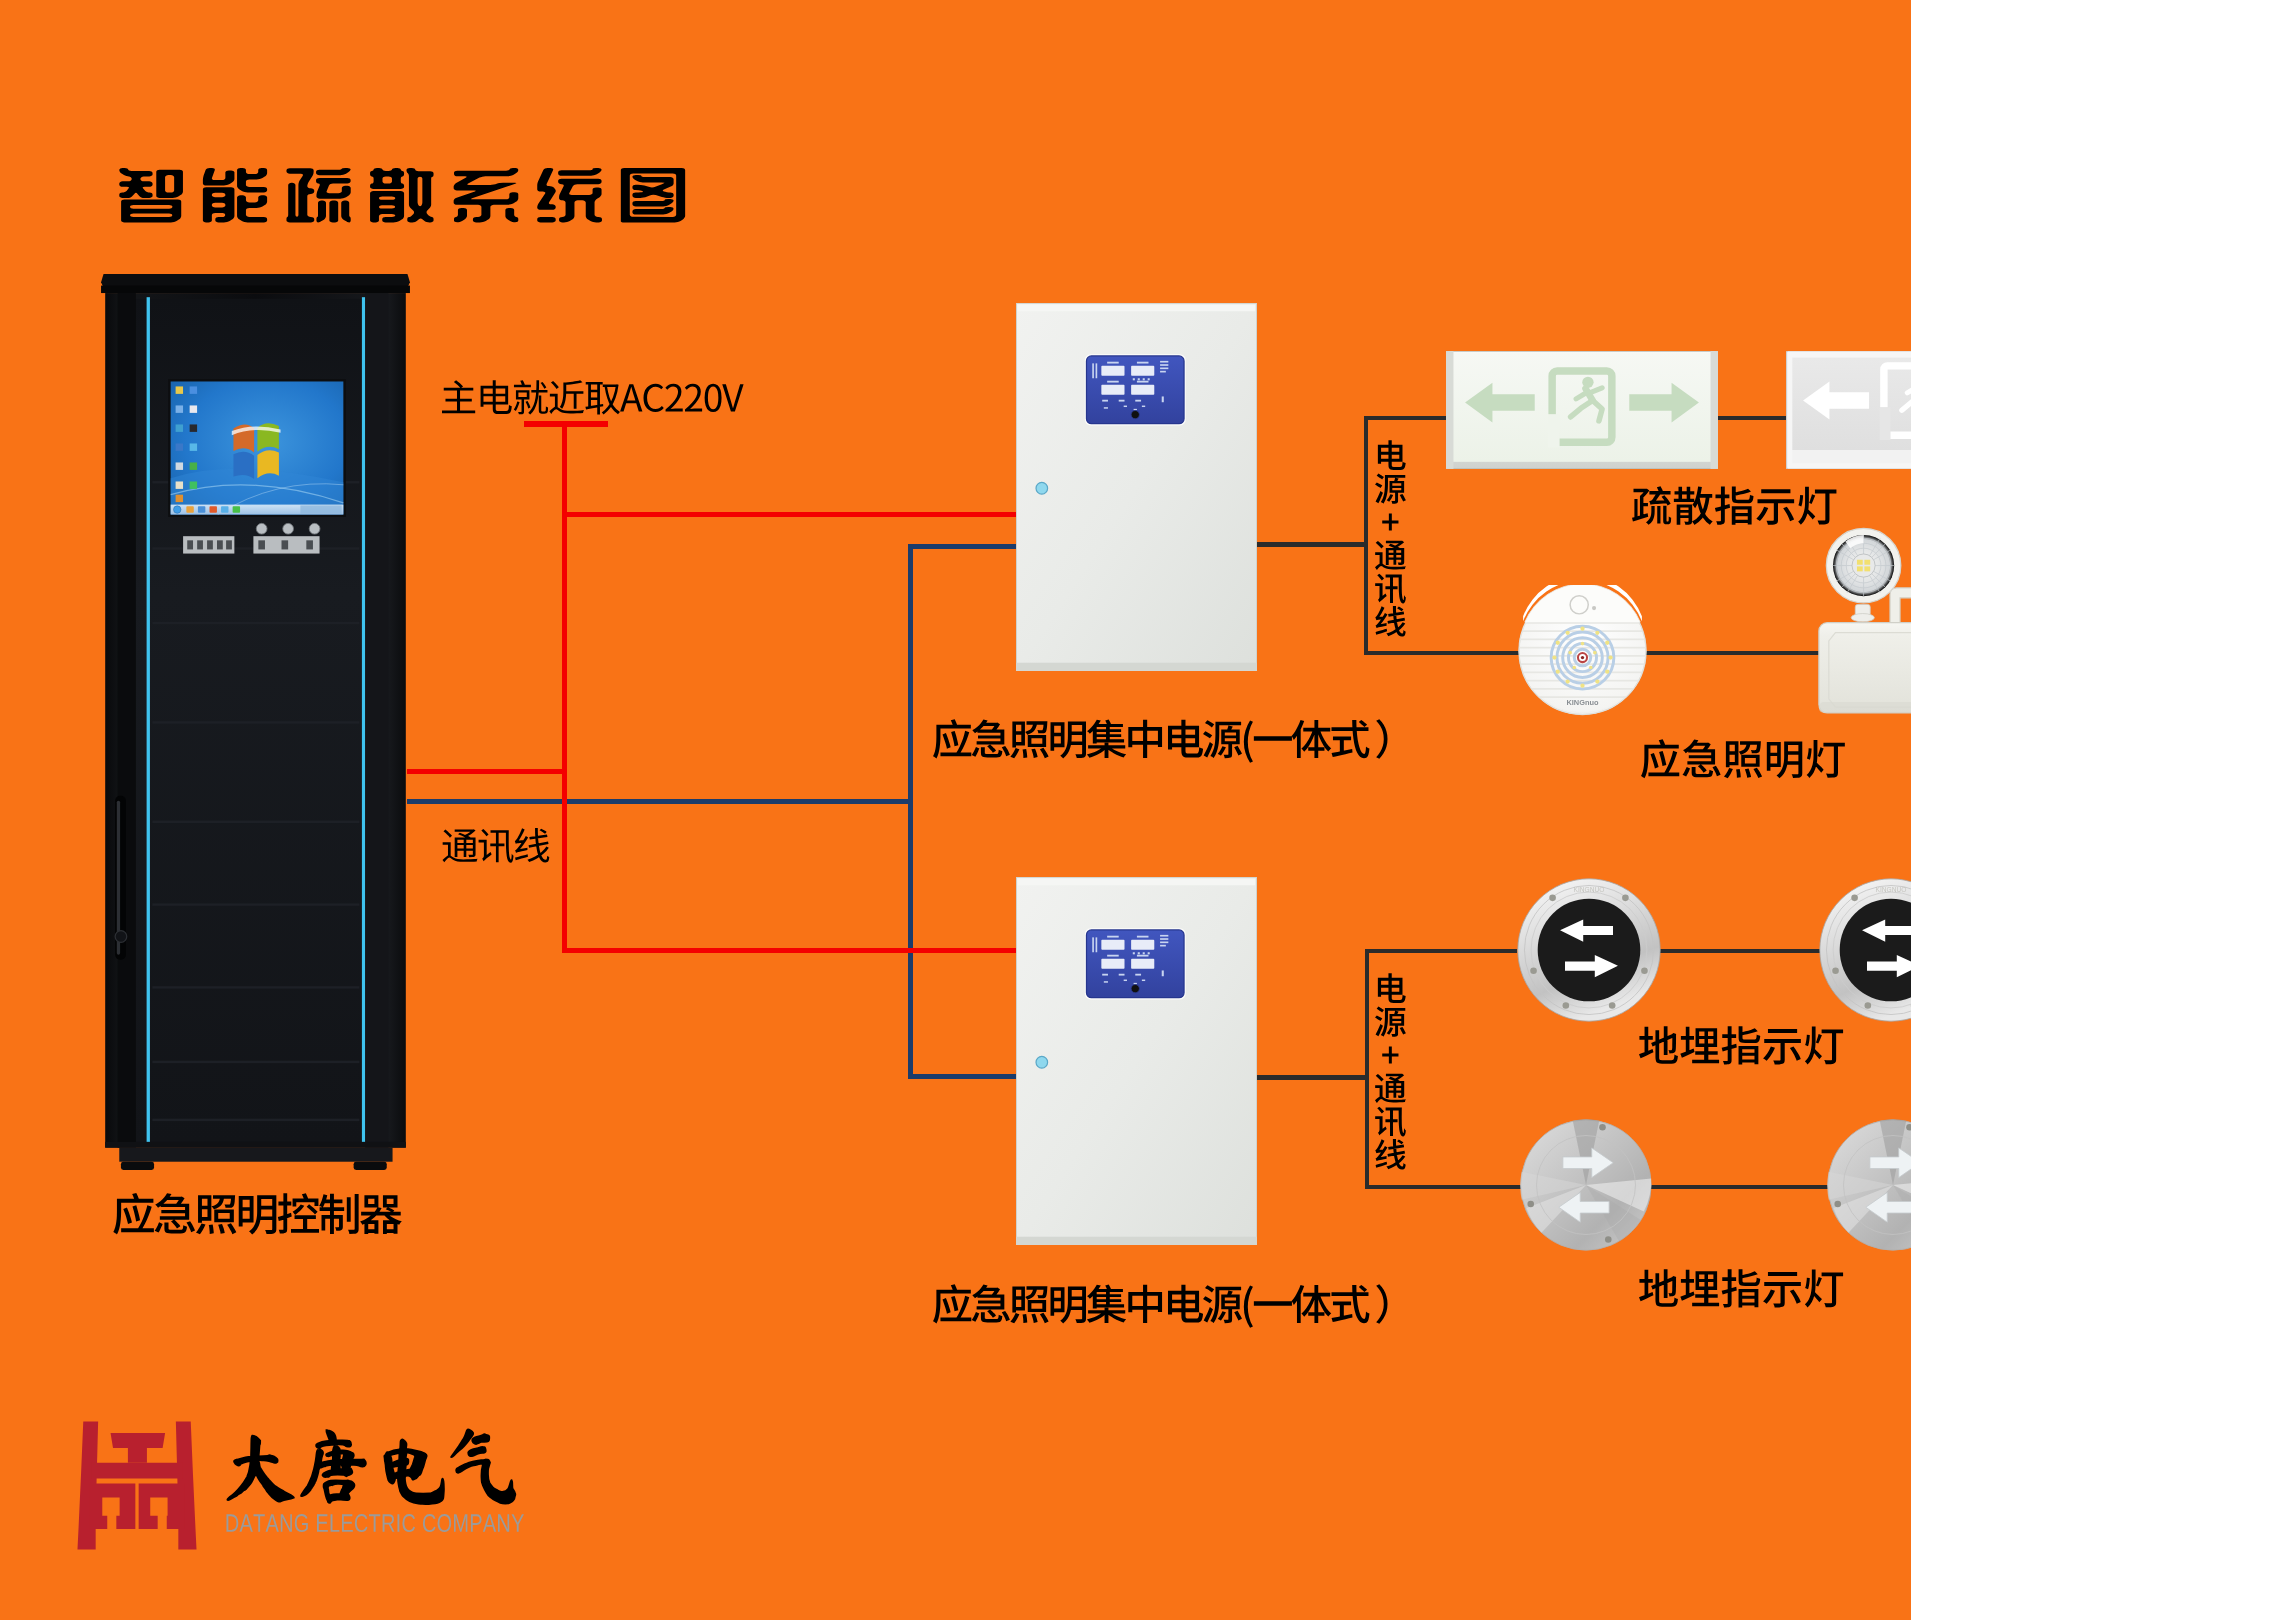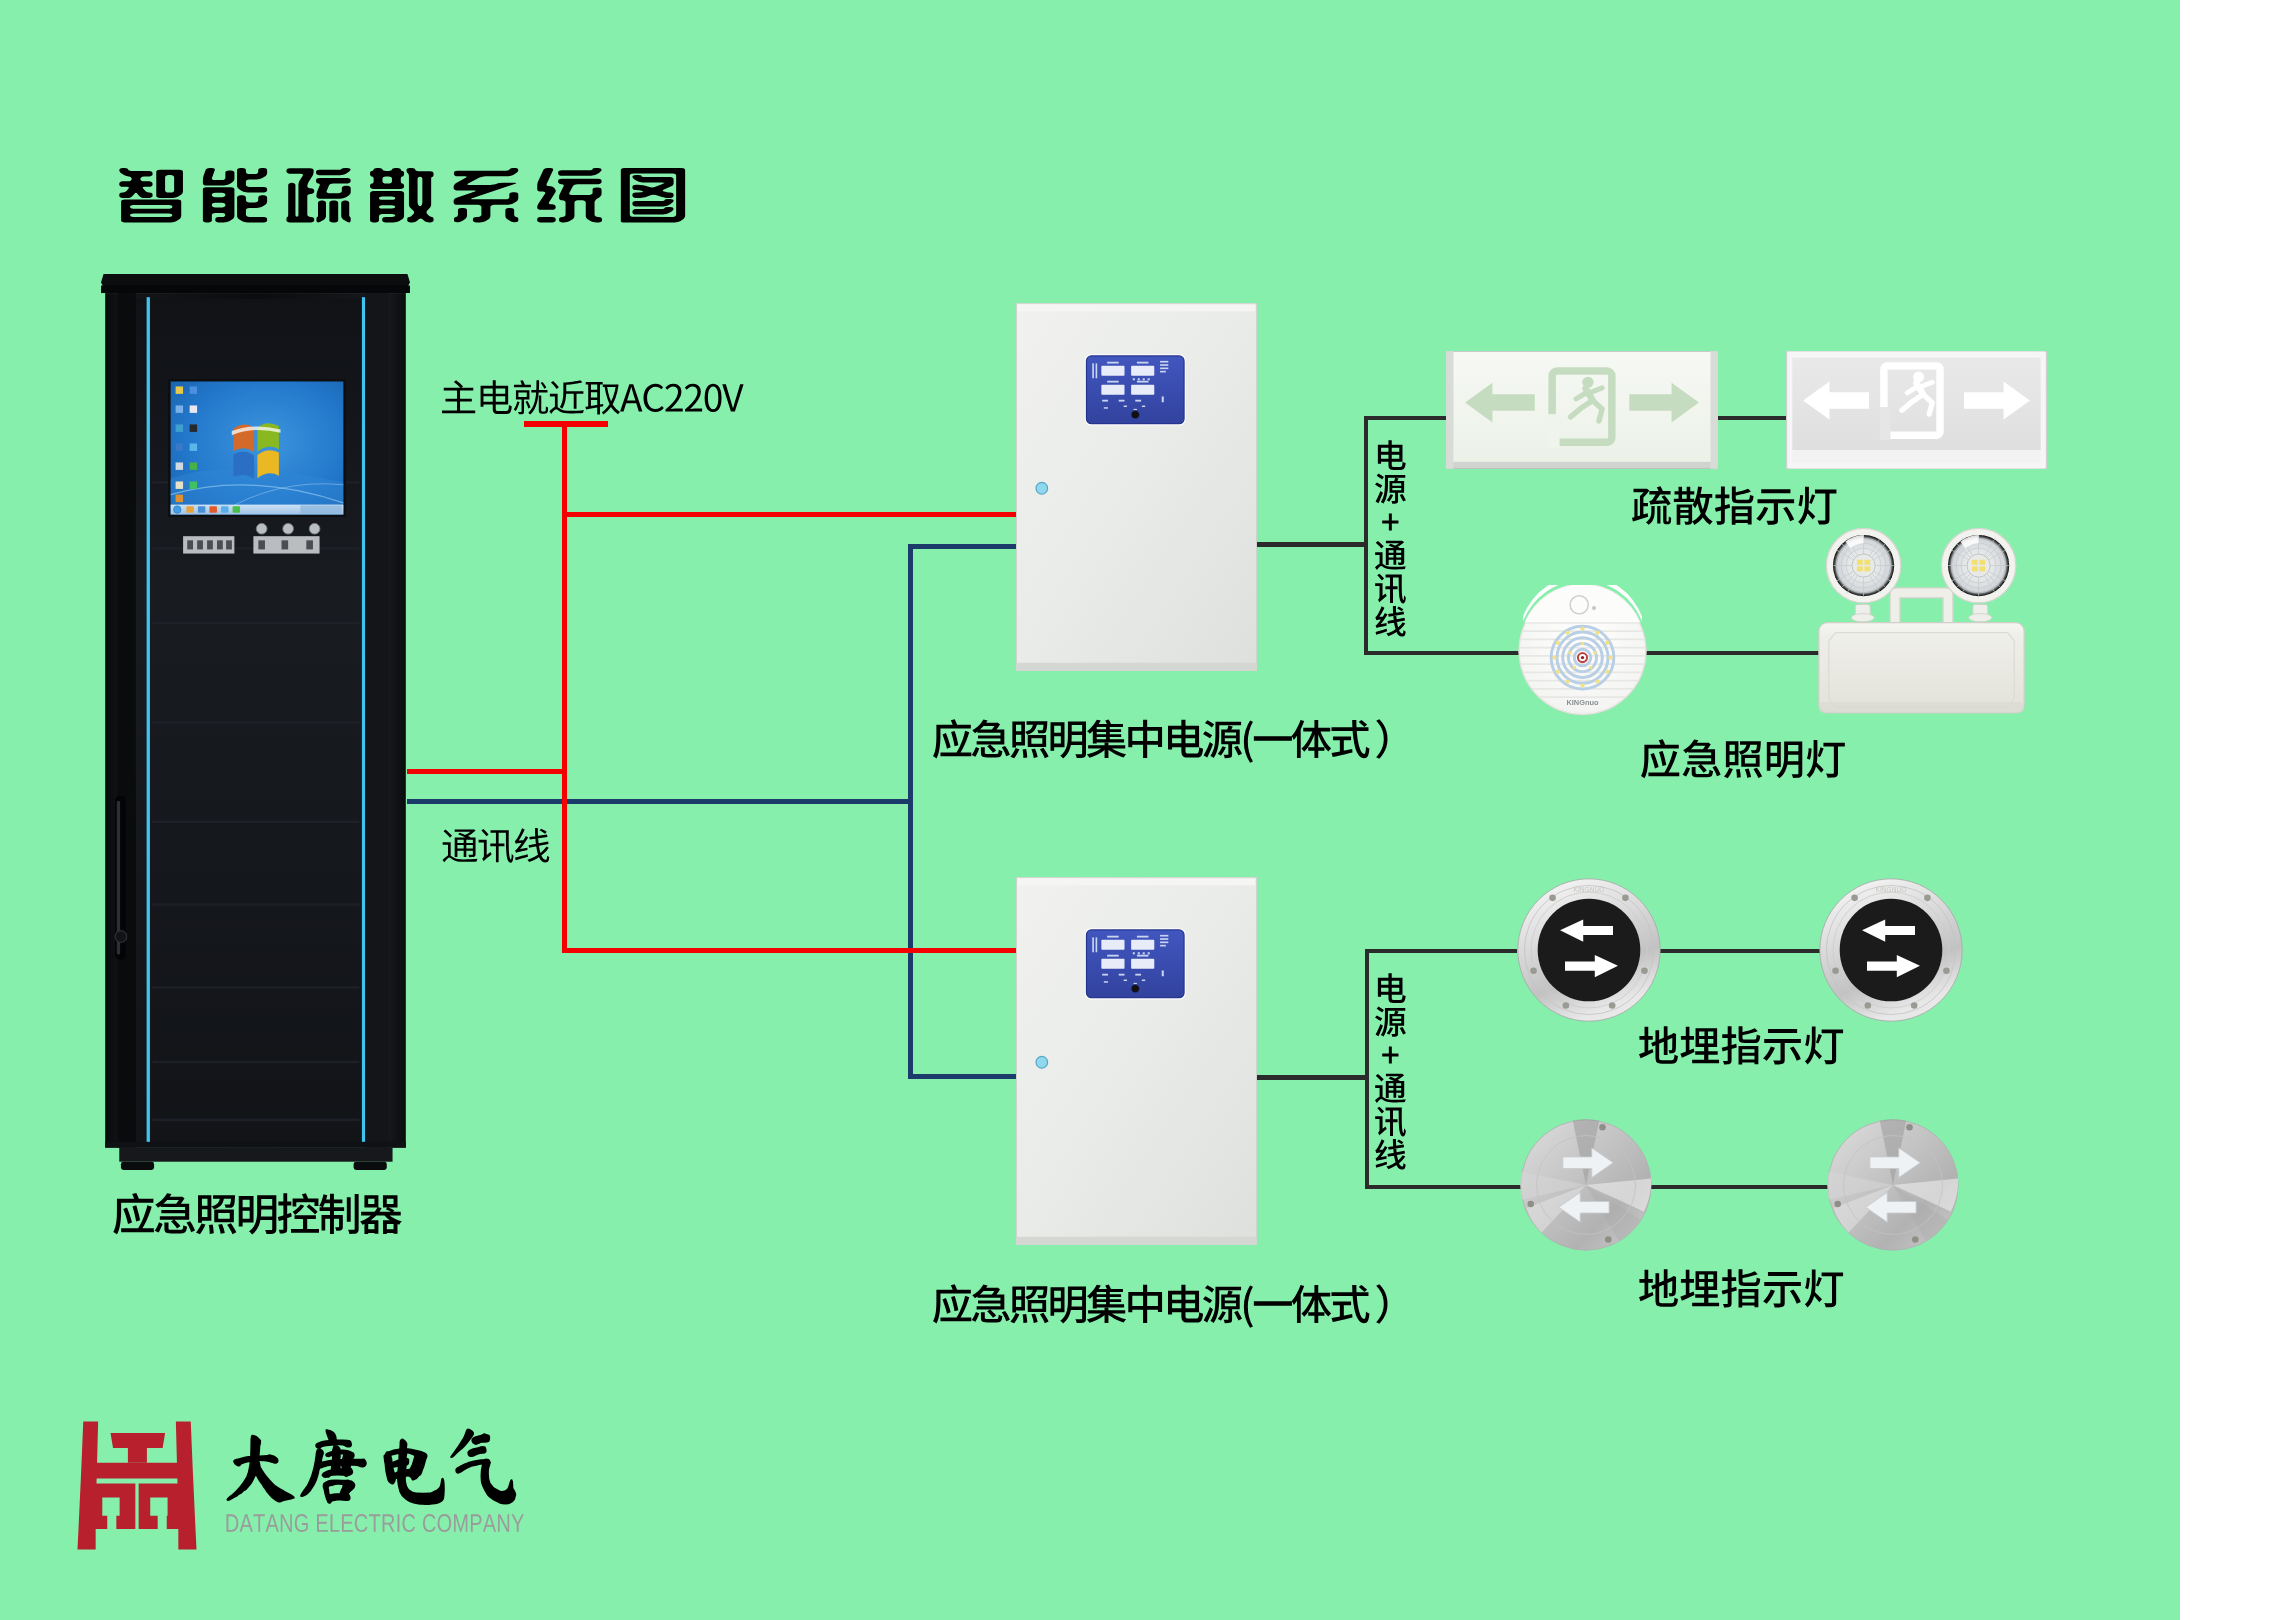--- a/index.html
+++ b/index.html
@@ -1,12 +1,12 @@
 <!DOCTYPE html>
-<html style="font-size:13.2px"><head><meta charset="utf-8"><style>html,body{margin:0;padding:0;background:#fff}#pg{position:relative;width:2180px;height:1620px;background:#86efac;overflow:hidden;font-family:"Liberation Sans",sans-serif}.ln{position:absolute}</style></head><body>
+<html style="font-size:13.2px"><head><meta charset="utf-8"><style>html,body{margin:0;padding:0;background:#fff}#pg{position:relative;width:1911px;height:1620px;background:#f97316;overflow:hidden;font-family:"Liberation Sans",sans-serif}.ln{position:absolute}</style></head><body>
 <div id="pg">
     <div class="ln" style="left:908px;top:544px;width:5px;height:535px;background:#1b3c6b"></div>
     <div class="ln" style="left:913px;top:544px;width:103px;height:5px;background:#1b3c6b"></div>
     <div class="ln" style="left:407px;top:799px;width:501px;height:5px;background:#1b3c6b"></div>
     <div class="ln" style="left:913px;top:1074px;width:103px;height:5px;background:#1b3c6b"></div>
     <div class="ln" style="left:524px;top:421px;width:84px;height:5.8px;background:#f40000"></div>
     <div class="ln" style="left:562px;top:421px;width:5px;height:532px;background:#f40000"></div>
     <div class="ln" style="left:567px;top:512px;width:449px;height:5px;background:#f40000"></div>
     <div class="ln" style="left:407px;top:769px;width:155px;height:5px;background:#f40000"></div>
     <div class="ln" style="left:567px;top:948px;width:449px;height:5px;background:#f40000"></div>

